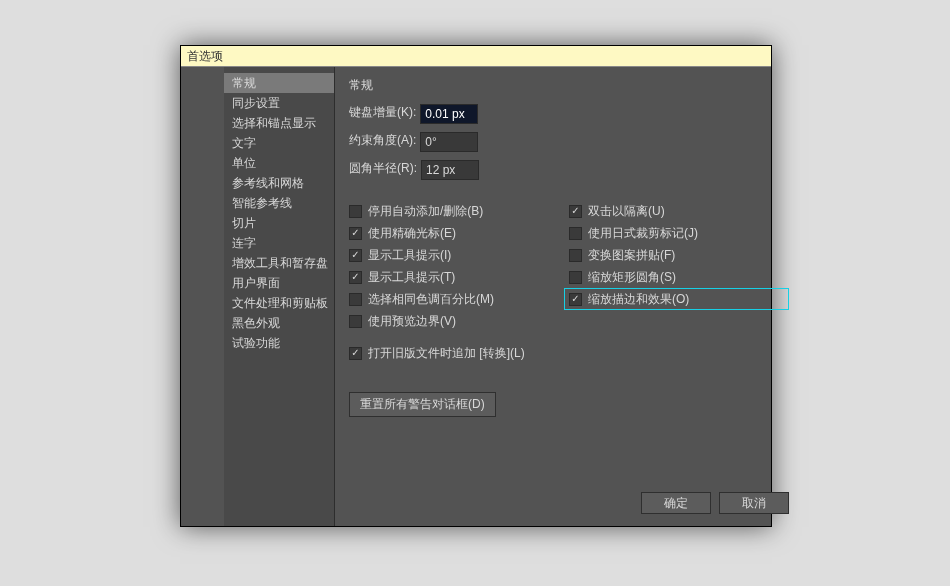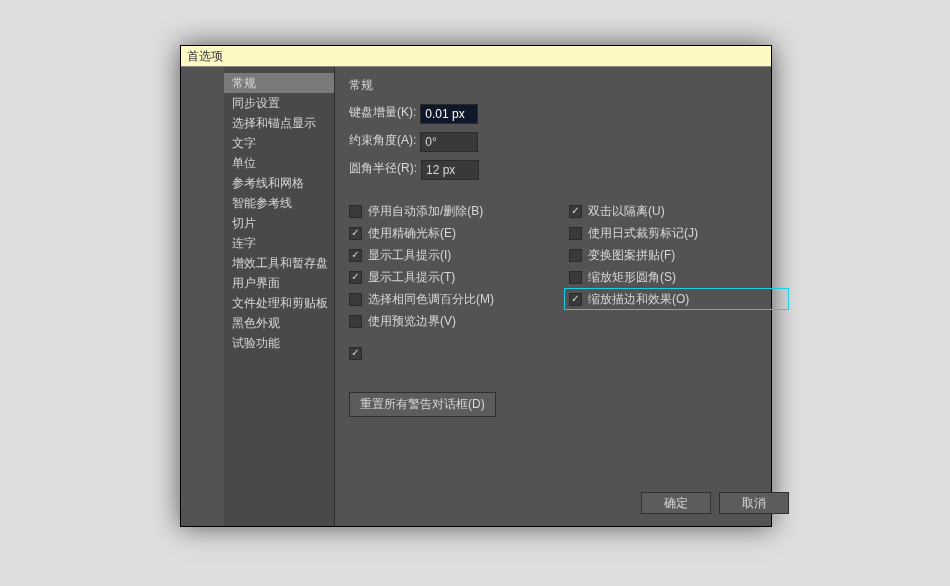--- a/index.html
+++ b/index.html
@@ -242,20 +242,21 @@
             <div class="check-row hilite">
               <span class="cb">✓</span>
               <span>缩放描边和效果(O)</span>
             </div>
           </div>
       </div>
 
       <div class="open-row">
         <div class="check-row">
           <span class="cb" id="open-legacy-cb">✓</span>
+          <span>打开旧版文件时追加 [转换](L)</span>
         </div>
       </div>
 
       <div class="reset-row">
         <button class="reset-btn">重置所有警告对话框(D)</button>
       </div>
 
       <div class="bottom-buttons">
         <button class="bbtn">确定</button>
         <button class="bbtn">取消</button>

